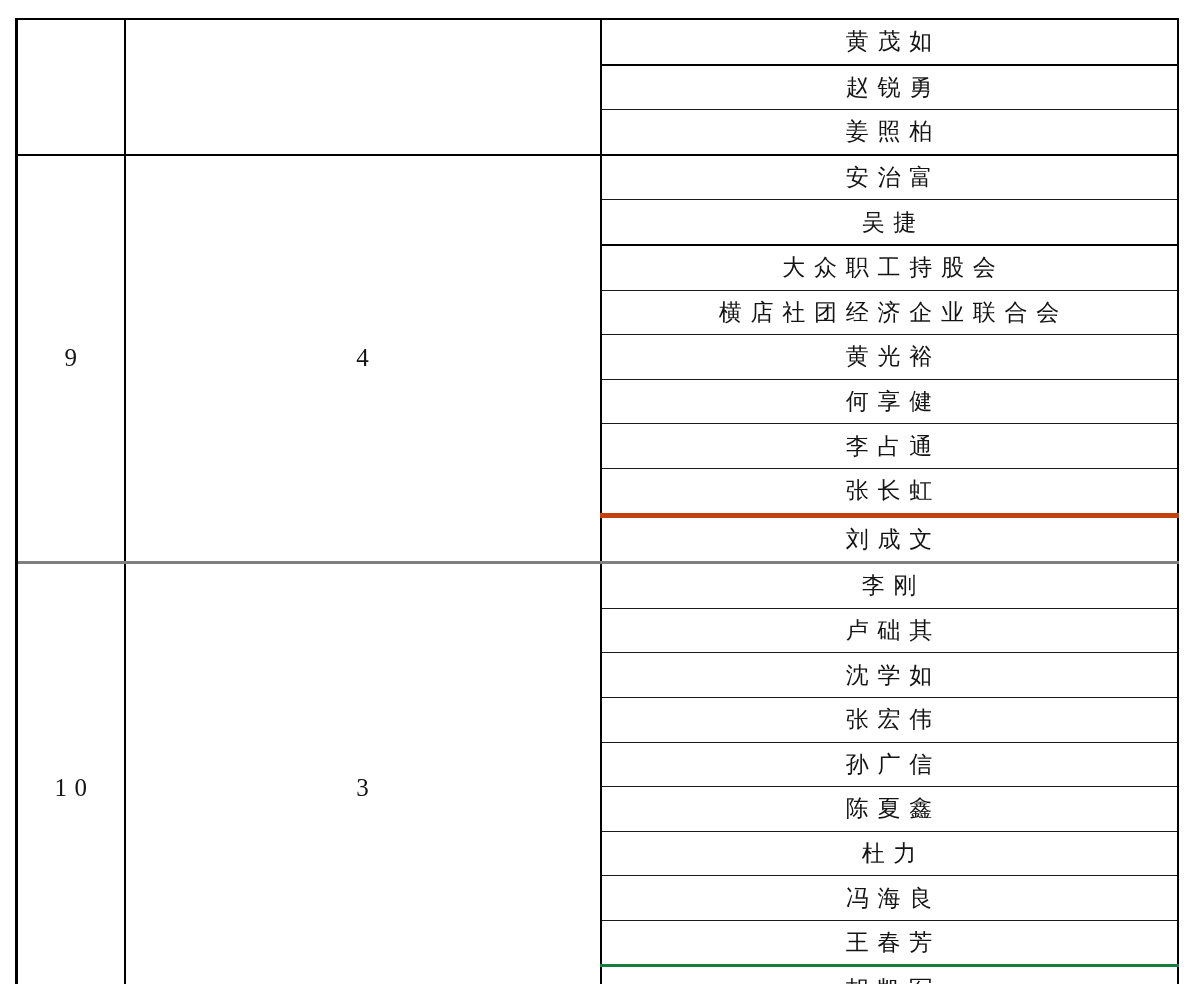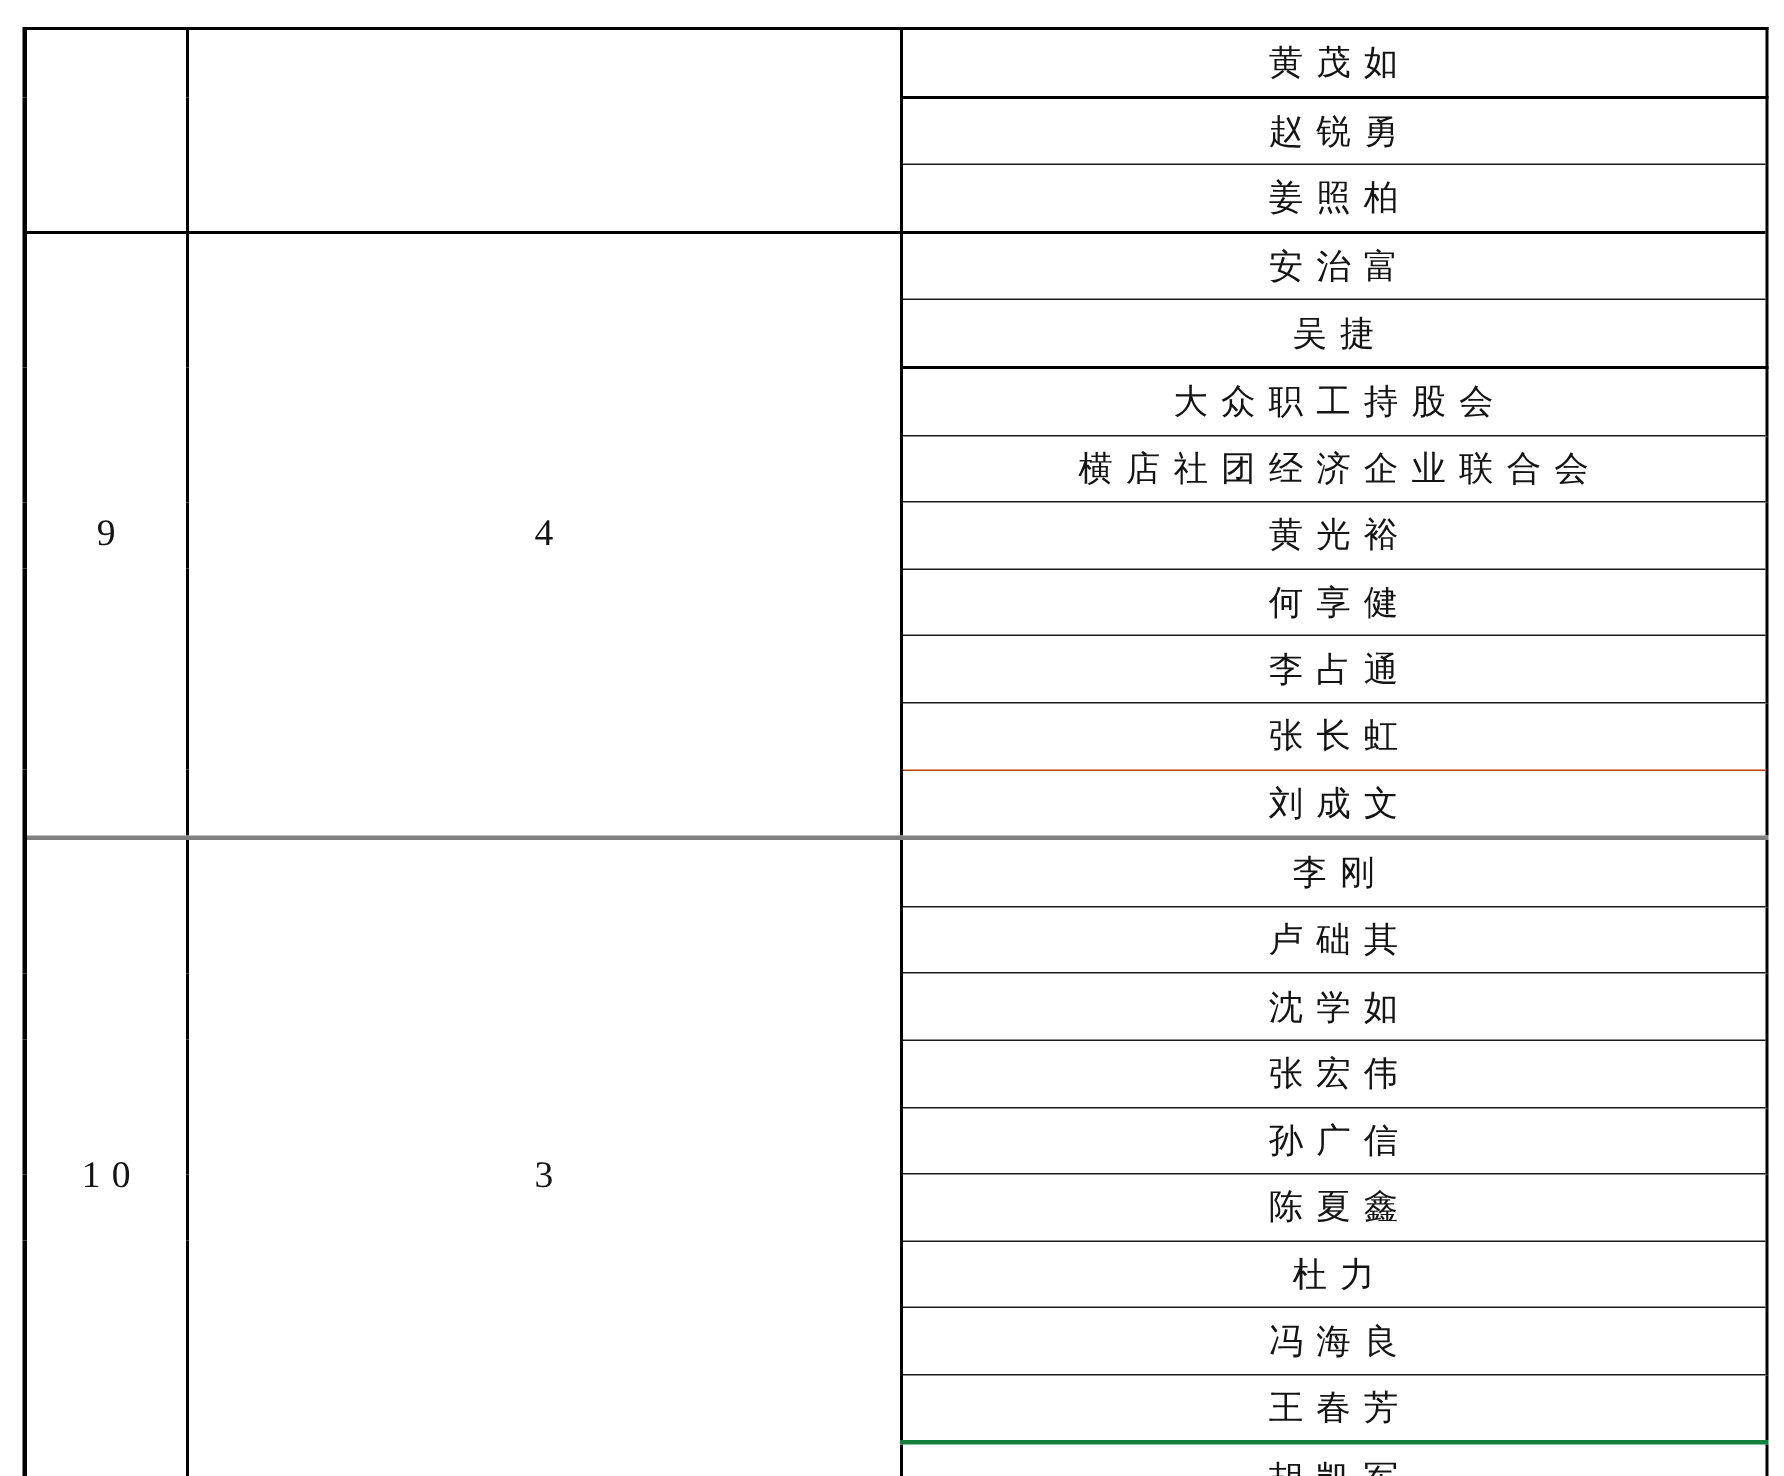--- a/index.html
+++ b/index.html
@@ -55,21 +55,21 @@
   
   td.num, td.cnt {
     font-size: 25px;
     letter-spacing: 0.3em;
     text-indent: 0.3em;
   }
 
   
   tr.g0.r0 td.name { border-bottom: 2.6px solid #000; }
   tr.g1.r1 td.name { border-bottom: 2.6px solid #000; }
-  tr.g1.r7 td.name { border-bottom: 1px solid #c2410c; }
+  tr.g1.r7 td.name { border-bottom: 5px solid #c2410c; }
   tr.g2.r0 td      { border-top: 3.6px solid #7f7f7f; }
   tr.g2.r8 td.name { border-bottom: 3px solid #15803d; }
 </style>
 </head>
 <body>
 
 <div class="page">
   <table class="doc-table">
     <colgroup>
       <col class="c-num">

